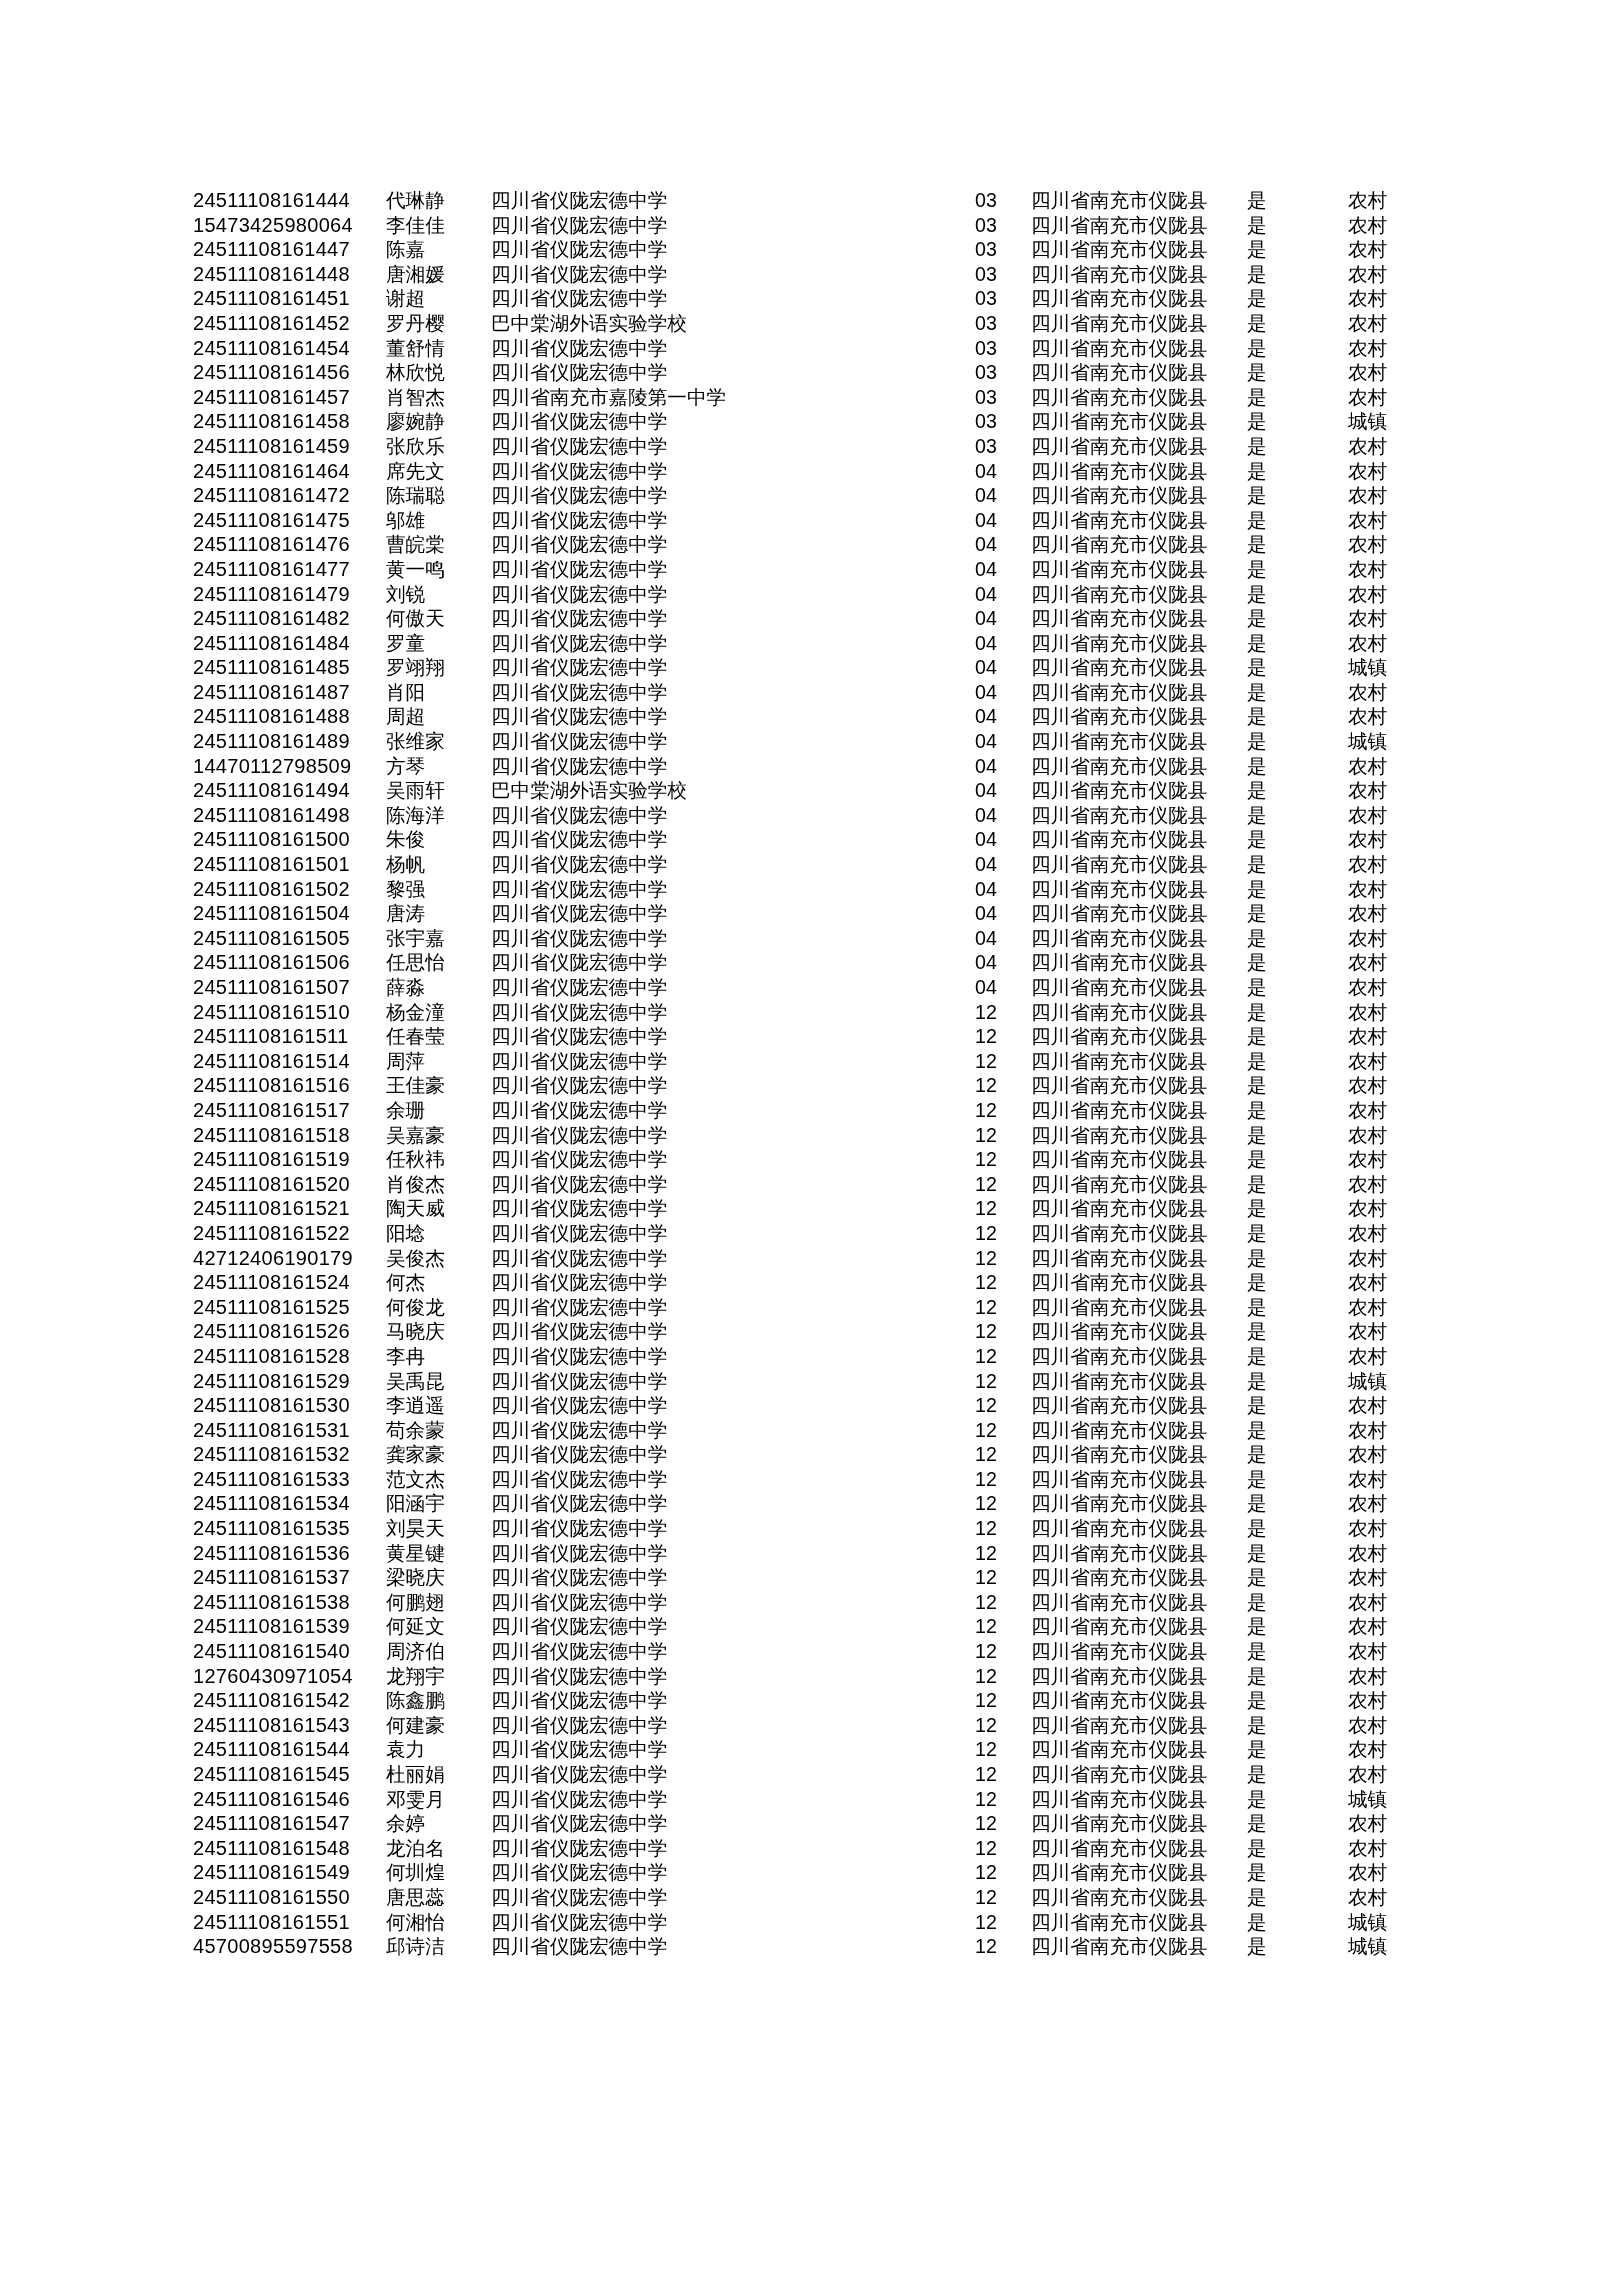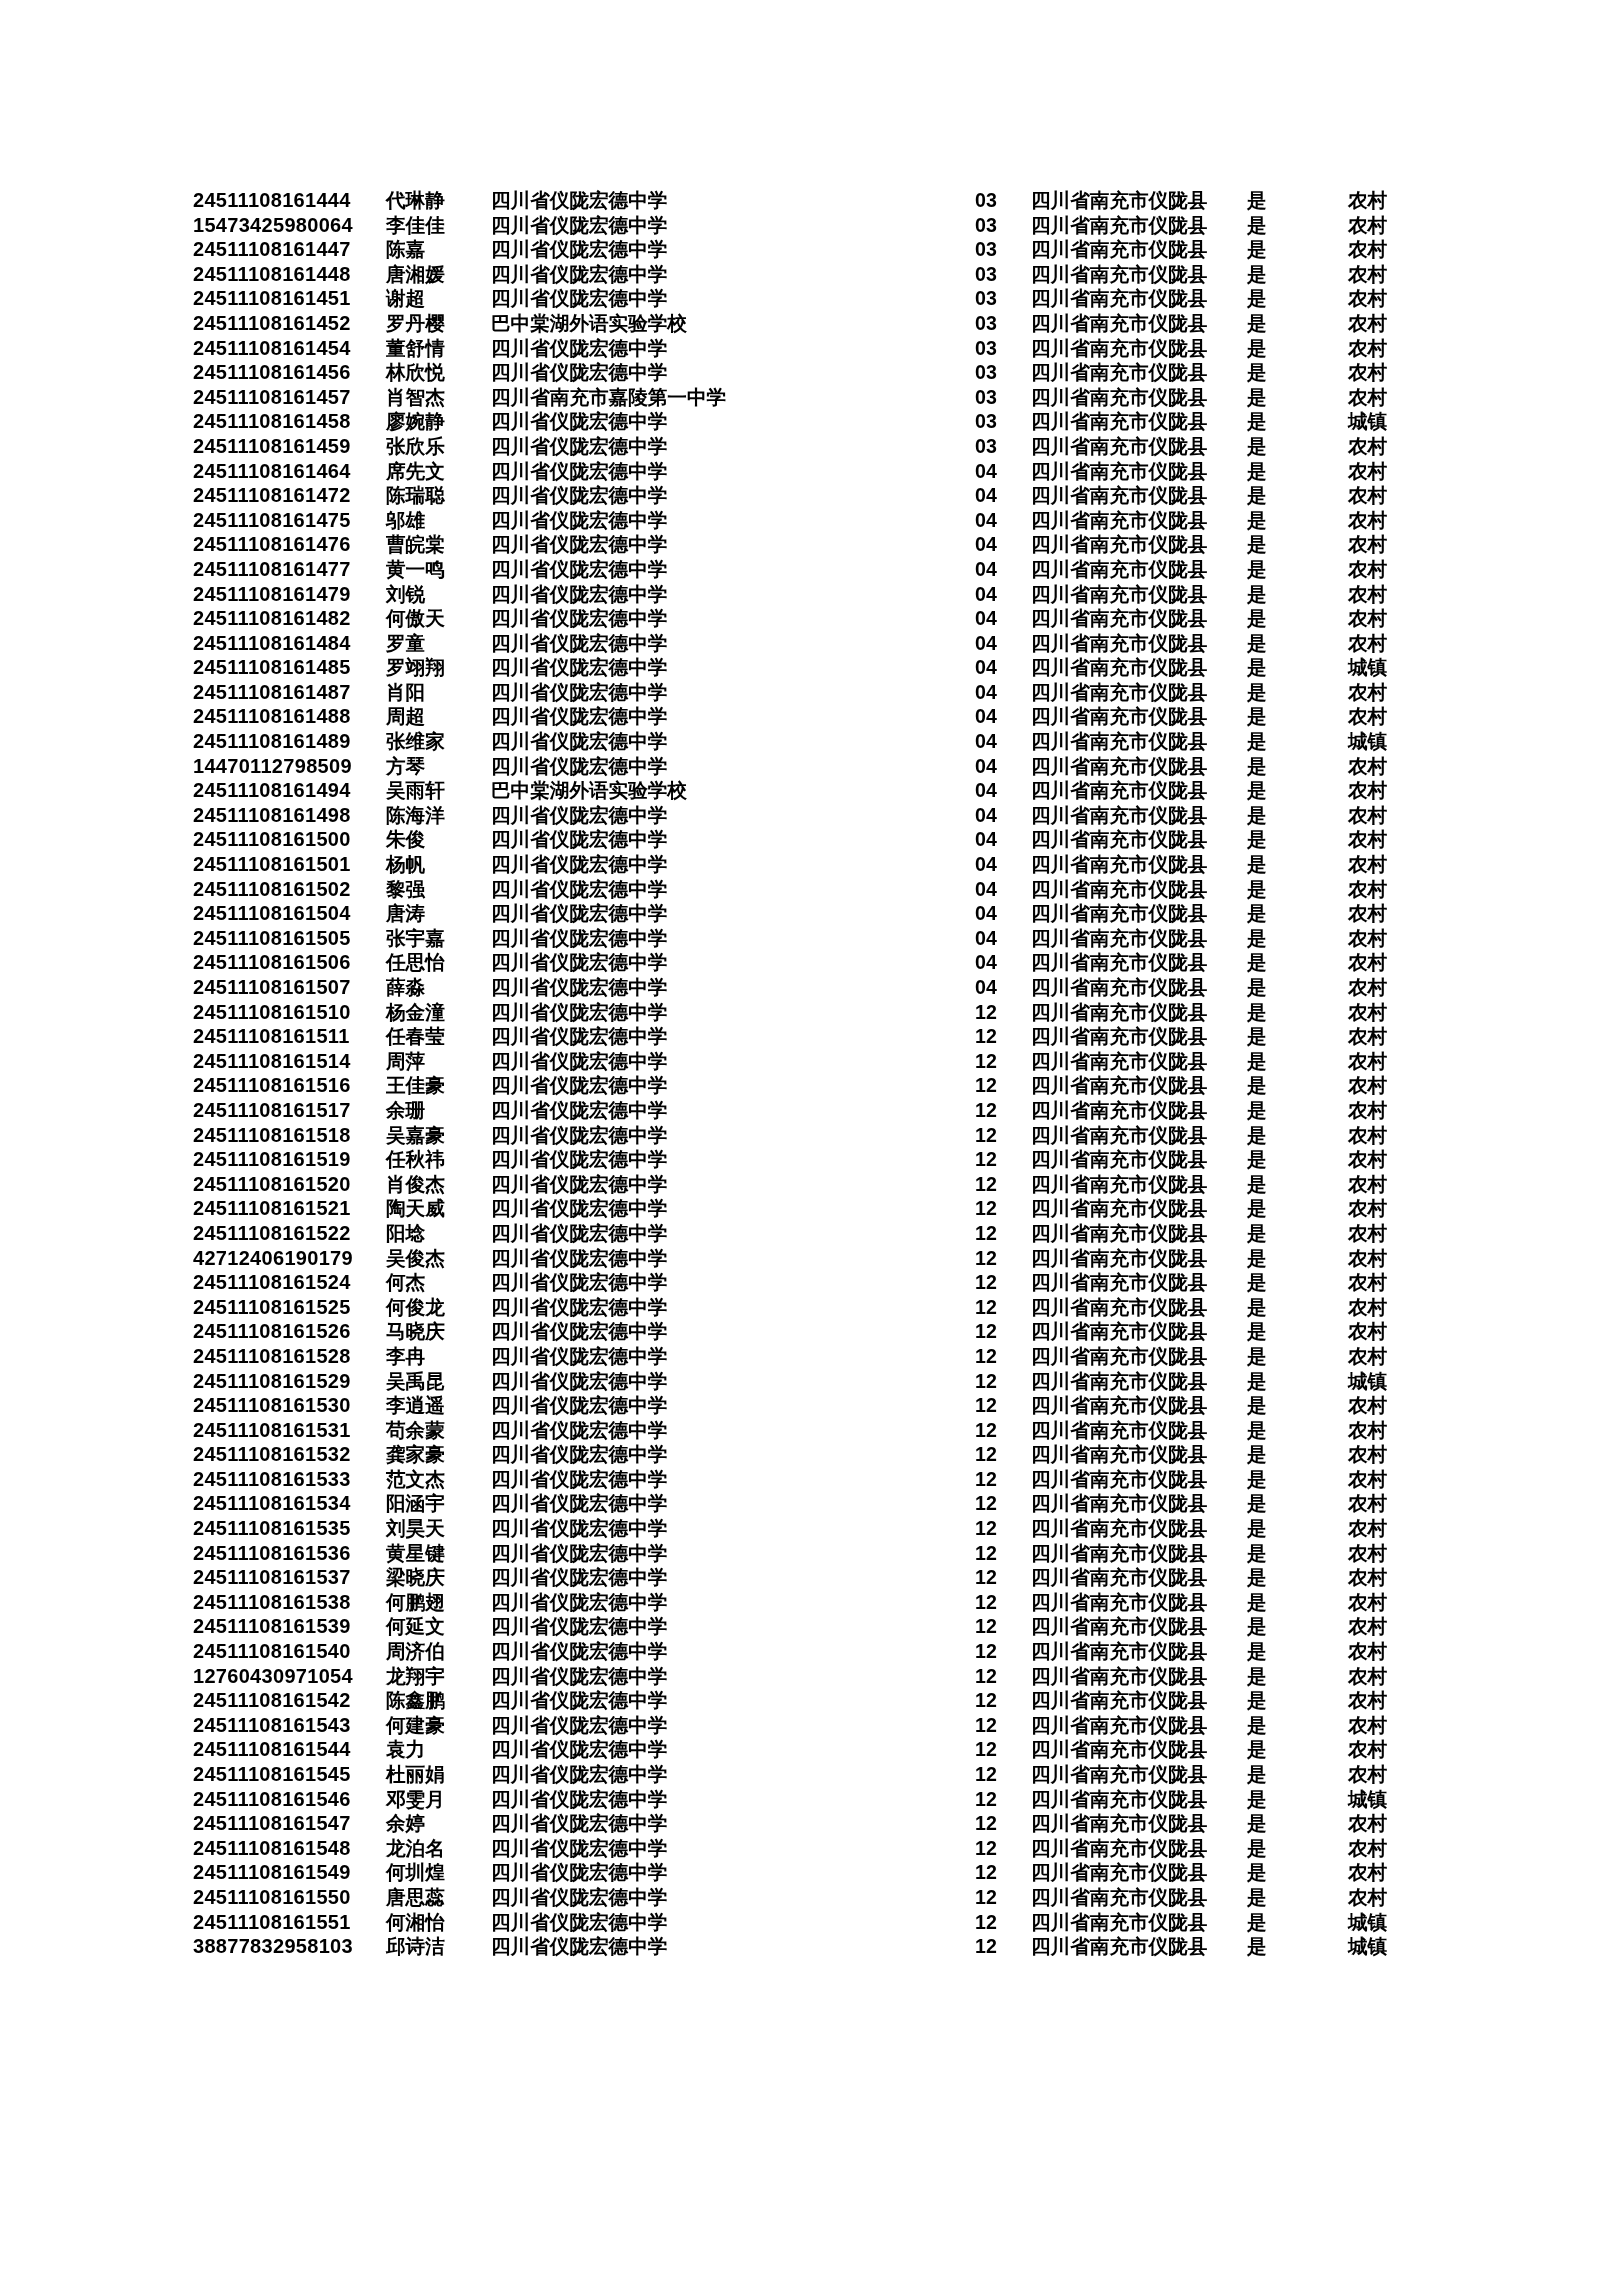--- a/index.html
+++ b/index.html
@@ -8,21 +8,20 @@
     background: #ffffff;
   }
   #page {
     position: relative;
     width: 1623px;
     height: 2295px;
     background: #ffffff;
     overflow: hidden;
     font-family: "Liberation Sans", "DejaVu Sans", sans-serif;
     color: #000000;
-    font-weight: bold;
   }
   #rows {
     position: absolute;
     left: 0;
     top: 188px;
     width: 1623px;
   }
   .row {
     display: grid;
     grid-template-columns: 193px 105px 484px 56px 216px 101px 1fr;
@@ -679,21 +678,21 @@
       <div class="row">
         <div class="cell id">24511108161551</div>
         <div class="cell name">何湘怡</div>
         <div class="cell school">四川省仪陇宏德中学</div>
         <div class="cell code">12</div>
         <div class="cell district">四川省南充市仪陇县</div>
         <div class="cell flag">是</div>
         <div class="cell area">城镇</div>
       </div>
       <div class="row">
-        <div class="cell id">38877832958103</div>
+        <div class="cell id">45700895597558</div>
         <div class="cell name">邱诗洁</div>
         <div class="cell school">四川省仪陇宏德中学</div>
         <div class="cell code">12</div>
         <div class="cell district">四川省南充市仪陇县</div>
         <div class="cell flag">是</div>
         <div class="cell area">城镇</div>
       </div>
     </div>
 </div>
 

